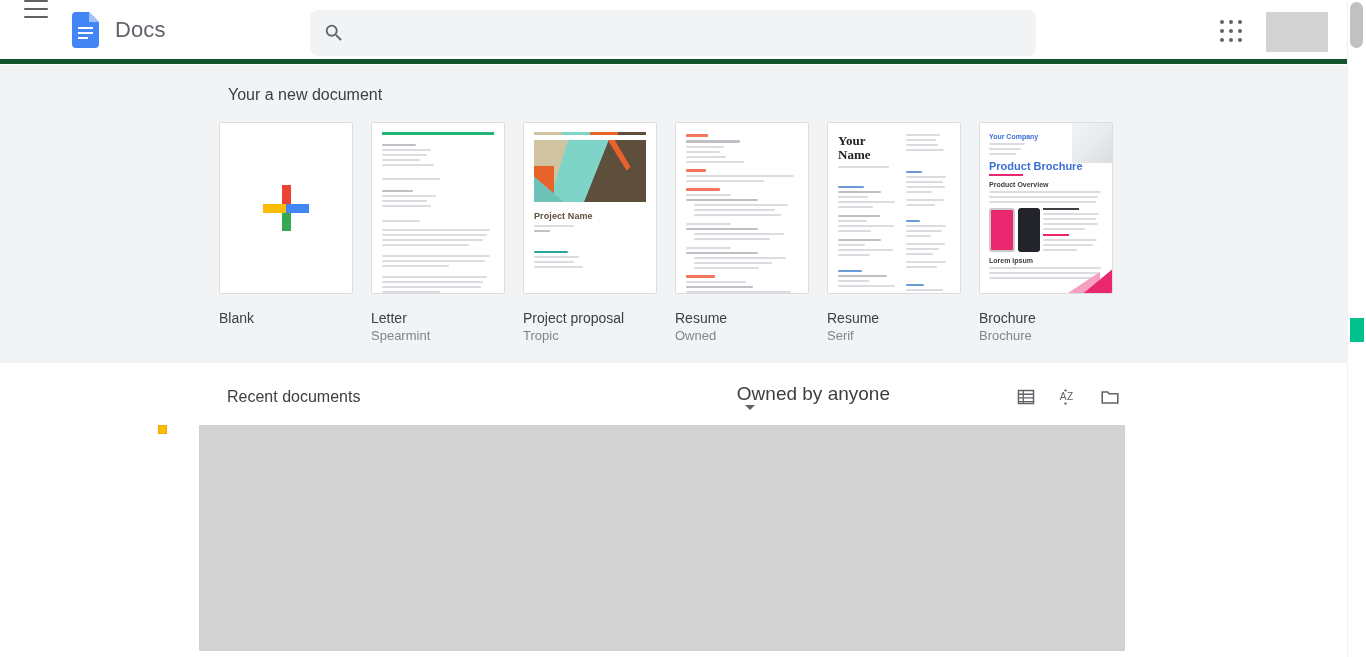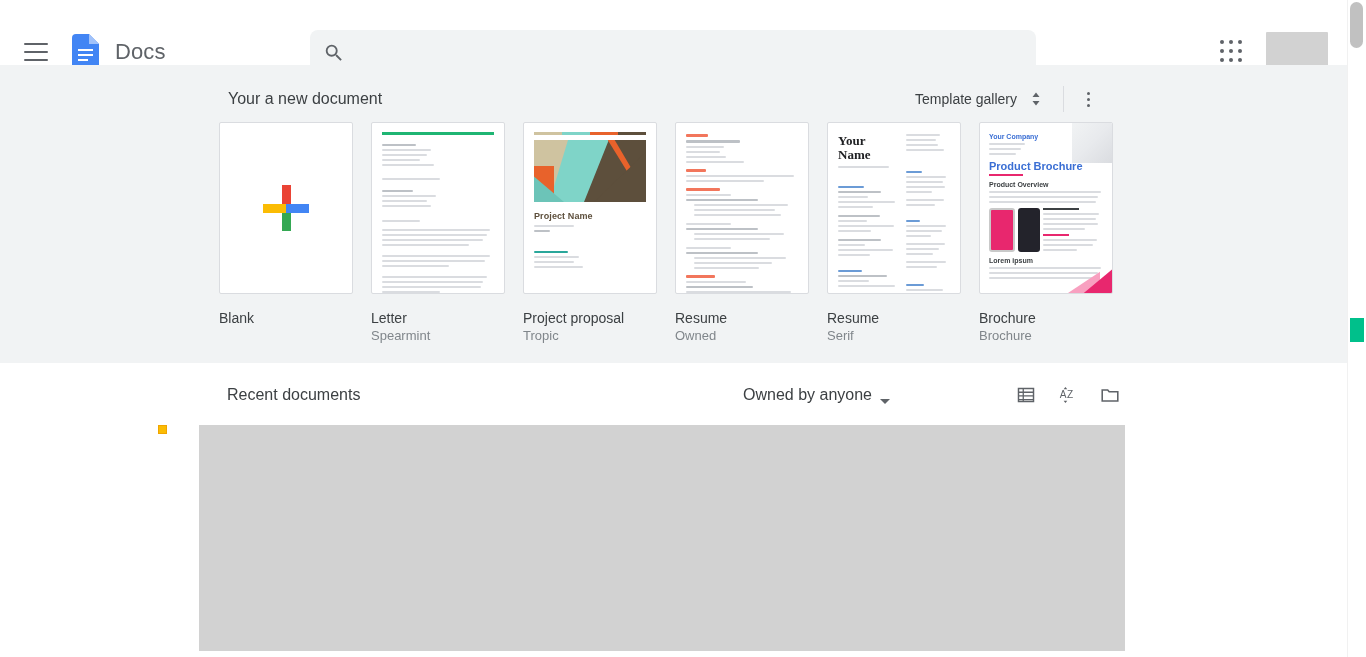--- a/index.html
+++ b/index.html
@@ -10,22 +10,22 @@
     font-family: "Liberation Sans", sans-serif;
     color: #202124;
   }
   #app { position: relative; width: 1366px; height: 657px; overflow: hidden; }
 
   
   .header {
     position: absolute; top: 0; left: 0;
     width: 1347px; height: 64px;
     background: #ffffff;
-    border-bottom: 1px solid #14532d;
-    display: flex; align-items: center; margin-top: 20px;
+    border-bottom: 5px solid #14532d;
+    display: flex; 
   }
   .hamburger {
     width: 24px; height: 18px;
     margin-left: 24px;
     display: flex; flex-direction: column; justify-content: space-between;
     cursor: pointer;
   }
   .hamburger span { display: block; height: 2px; width: 24px; background: #5f6368; border-radius: 1px; }
 
   .brand { display: flex; align-items: center; margin-left: 24px; cursor: pointer; }
@@ -171,21 +171,21 @@
   .geo-ph2 { width: 22px; background: #23232b; border-radius: 3px; }
   .geo-right { flex: 1; }
 
   
   .recent-head {
     position: absolute; left: 227px; top: 383px;
     width: 895px; display: flex; align-items: center;
   }
   .recent-title { font-size: 16px; color: #3c4043; }
   .recent-ctrls { margin-left: auto; display: flex; align-items: center; }
-  .owner-btn { display: flex; align-items: flex-end; cursor: pointer; font-size: 16px; color: #3c4043; }
+  .owner-btn { display: flex; align-items: flex-start; cursor: pointer; font-size: 19px; color: #3c4043; flex-direction: column; }
   .caret-down { margin-left: 8px; width: 0; height: 0;
     border-left: 5px solid transparent; border-right: 5px solid transparent;
     border-top: 5px solid #5f6368; }
   .icon-btn { width: 24px; height: 24px; margin-left: 18px; cursor: pointer;
     display: flex; align-items: center; justify-content: center; }
   .recent-ctrls .first-icon { margin-left: 124px; }
 
   .recent-placeholder {
     position: absolute; left: 199px; top: 425px;
     width: 926px; height: 226px;
@@ -259,36 +259,20 @@
       </span>
       <span class="avatar-box"></span>
     </div>
   </div>
 
   <div class="templates-banner">
     <div class="banner-inner">
 
       <div class="banner-head">
         <span class="banner-title">Your a new document</span>
-        <span class="banner-ctrls">
-          <span class="tmpl-gallery-btn">
-            <span>Template gallery</span>
-            <span class="chev-updown">
-              <svg viewBox="0 0 14 20" width="14" height="20" aria-hidden="true">
-                <path fill="#5f6368" d="M7 3.5 10.5 8h-7L7 3.5zM7 16.5 3.5 12h7L7 16.5z"></path>
-              </svg>
-            </span>
-          </span>
-          <span class="divider-v"></span>
-          <span class="kebab">
-            <i></i>
-            <i></i>
-            <i></i>
-          </span>
-        </span>
       </div>
 
       <div class="tmpl-row">
 
         <div class="tmpl">
           <div class="tmpl-thumb">
             <span class="gplus">
               <i class="pv-top"></i>
                 <i class="pv-bot"></i>
                 <i class="ph-left"></i>

